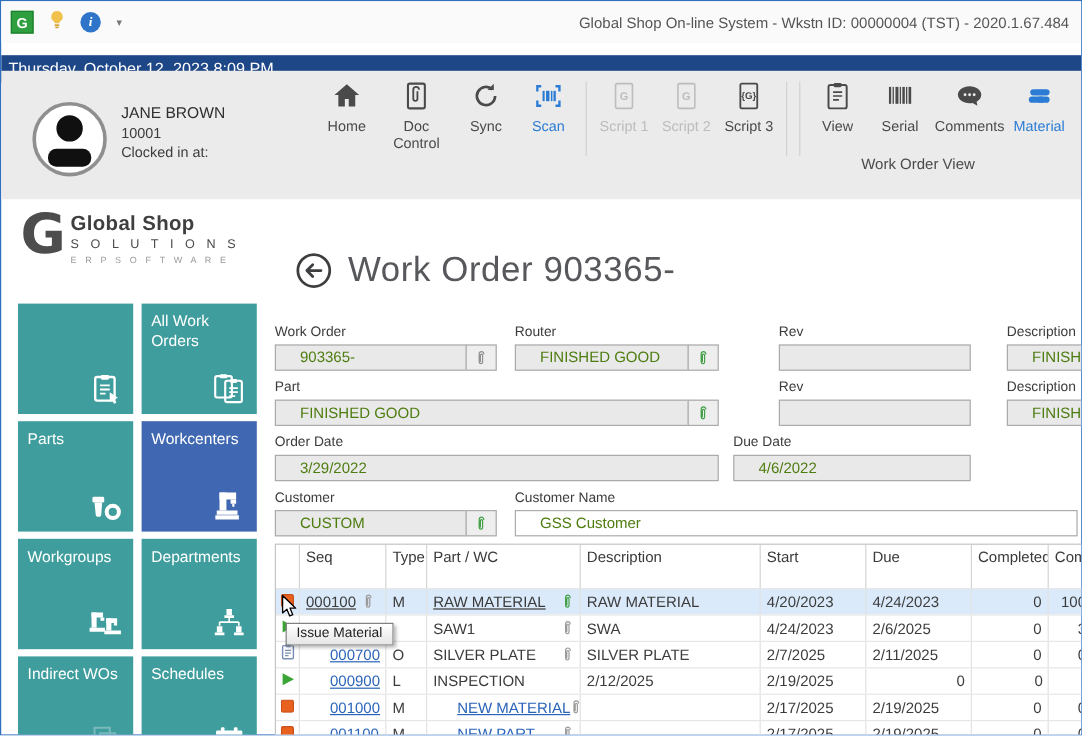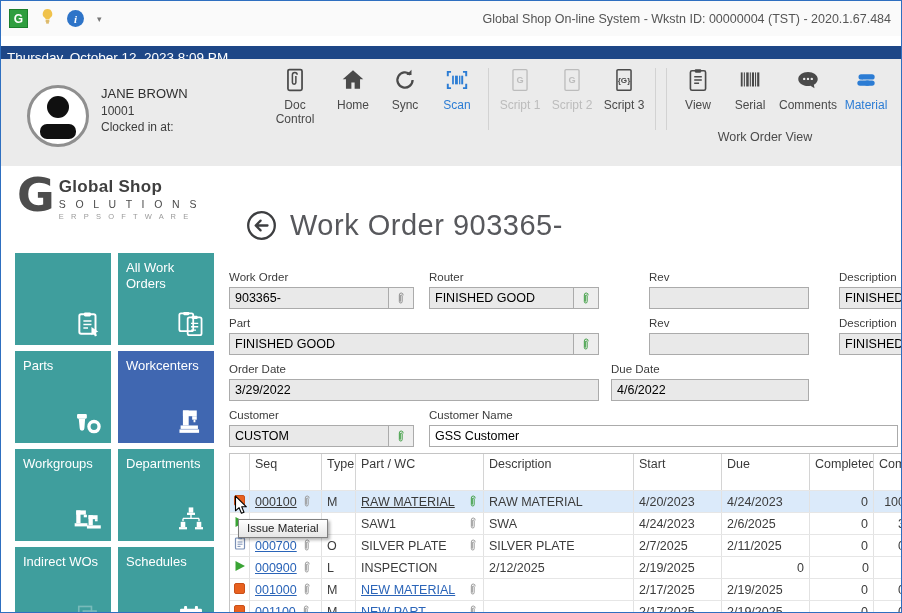--- a/index.html
+++ b/index.html
@@ -58,43 +58,43 @@
   .tile-icon{position:absolute;right:7px;bottom:6px;width:32px;height:30px;}
   .tile-icon svg{width:100%;height:100%;}
 
   
   .page-head{position:absolute;left:245px;top:208px;display:flex;align-items:center;gap:13px;}
   .back-btn{width:31px;height:31px;cursor:pointer;}
   .page-title{font-size:29px;font-weight:400;color:#57585c;letter-spacing:.5px;white-space:nowrap;}
 
   
   .flb{position:absolute;font-size:11.5px;color:#3c3c3c;white-space:nowrap;}
-  .fin{position:absolute;height:22px;background:#e9e9e9;border:1px solid #ababab;font-size:12.5px;color:#000000;
-       padding:0 5px;box-sizing:border-box;font-family:"Liberation Sans",sans-serif;outline:none;}
+  .fin{position:absolute;height:22px;background:#e9e9e9;border:1px solid #ababab;font-size:12.5px;color:#4d7c0f;
+       padding:0 20px;box-sizing:border-box;font-family:"Liberation Sans",sans-serif;outline:none;}
   .fin.white{background:#fff;}
   .clipbtn{position:absolute;width:26px;height:22px;border:1px solid #ababab;background:#eeeeee;
            display:flex;align-items:center;justify-content:center;box-sizing:border-box;cursor:pointer;}
 
   
   .grid{position:absolute;left:228px;top:452px;width:680px;border:1px solid #c4c4c4;background:#fff;}
   .g-row{display:grid;grid-template-columns:20px 72px 34px 128px 150px 88px 88px 64px 36px;}
   .g-head{height:36px;}
   .g-head .gc{font-size:12.5px;color:#3a3a3a;padding:3px 5px;line-height:15px;border-right:1px solid #d4d4d4;
               overflow:hidden;box-sizing:border-box;}
   .g-body .g-row{height:21px;border-top:1px solid #e6e6e6;cursor:pointer;}
   .g-body .g-row.sel{background:#dbeafa;}
   .gc{overflow:hidden;white-space:nowrap;box-sizing:border-box;}
   .g-body .gc{font-size:12.5px;color:#3c3c3c;line-height:20px;padding:0 5px;border-right:1px solid #e2e2e2;
               display:flex;align-items:center;}
   .gc.icon-c{justify-content:center;padding:0 2px;}
   .gc.num{justify-content:flex-end;}
   .gc.pieces{padding-right:4px;justify-content:flex-end;}
   .lk{text-decoration:underline;cursor:pointer;}
   .lk.dark{color:#3a3a3a;}
-  .lk.blue{color:#2a64b8;}
+  .lk.blue{color:#2a64b8;margin-left:20px;}
   .seq-clip{margin-left:5px;display:flex;align-items:center;}
   .part-clip{margin-left:auto;display:flex;align-items:center;}
 
   
   .tooltip{position:absolute;left:237px;top:518px;z-index:50;background:linear-gradient(#ffffff,#e6e6e6);
            border:1px solid #808080;box-shadow:2px 2px 3px rgba(0,0,0,.3);font-size:11.5px;color:#222;
            padding:2px 8px 3px;white-space:nowrap;}
   .cursor{position:absolute;left:233px;top:494px;z-index:60;pointer-events:none;}
 </style>
 </head>
@@ -124,33 +124,33 @@
     <div class="av-body"></div>
   </div>
   <div class="u-name">JANE BROWN</div>
   <div class="u-id">10001</div>
   <div class="u-clock">Clocked in at:</div>
 
   <div class="toolbar">
       <div class="tb-item">
         <div class="tb-icon">
           <svg viewBox="0 0 24 24">
+            <path d="M12 3 2.5 11.2h3V20h5v-5.6h3V20h5v-8.8h3z" fill="currentColor"></path>
+          </svg>
+        </div>
+        <div class="tb-label">Home</div>
+      </div>
+      <div class="tb-item">
+        <div class="tb-icon">
+          <svg viewBox="0 0 24 24">
             <rect x="5.5" y="2.5" width="13" height="19" rx="1.5" fill="none" stroke="currentColor" stroke-width="1.6"></rect>
             <path d="M14 7.2a2.2 2.2 0 0 0-4.4 0v7a1.6 1.6 0 0 0 3.2 0V8.4" fill="none" stroke="currentColor" stroke-width="1.4"></path>
           </svg>
         </div>
         <div class="tb-label">Doc Control</div>
-      </div>
-      <div class="tb-item">
-        <div class="tb-icon">
-          <svg viewBox="0 0 24 24">
-            <path d="M12 3 2.5 11.2h3V20h5v-5.6h3V20h5v-8.8h3z" fill="currentColor"></path>
-          </svg>
-        </div>
-        <div class="tb-label">Home</div>
       </div>
       <div class="tb-item">
         <div class="tb-icon">
           <svg viewBox="0 0 24 24">
             <path d="M19 12a7 7 0 1 1-2.1-5" fill="none" stroke="currentColor" stroke-width="2.1"></path>
             <path d="M18 2.6v4.8h-4.8z" fill="currentColor"></path>
           </svg>
         </div>
         <div class="tb-label">Sync</div>
       </div>

